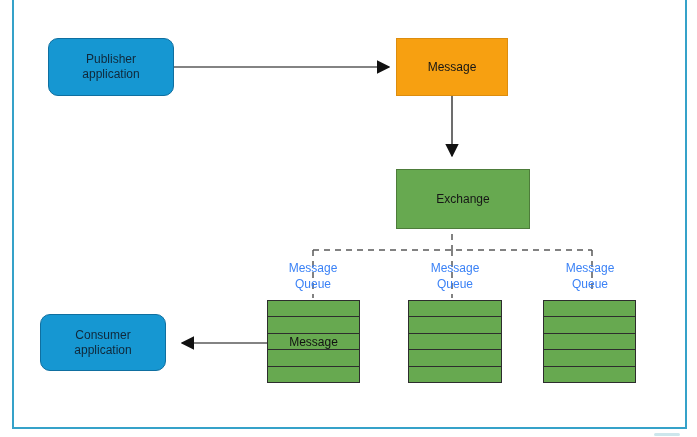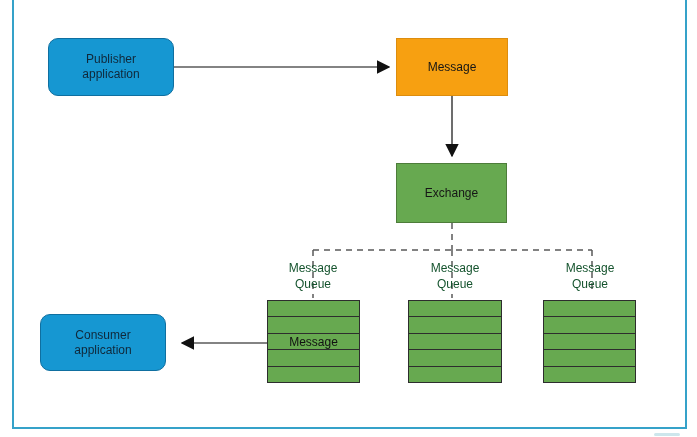--- a/index.html
+++ b/index.html
@@ -20,25 +20,25 @@
     position:absolute;display:flex;align-items:center;justify-content:center;
     text-align:center;font-size:12px;line-height:15px;z-index:2;box-sizing:border-box;
   }
   .blue-node{
     background:#1697d2;border:1px solid #0f6fa0;border-radius:10px;
     color:#10283a;padding:0 16px;
   }
   .node-publisher{left:48px;top:38px;width:126px;height:58px;}
   .node-consumer{left:40px;top:314px;width:126px;height:57px;}
   .node-message{left:396px;top:38px;width:112px;height:58px;background:#f7a011;border:1px solid #dd8d0e;color:#161616;}
-  .node-exchange{left:396px;top:163px;width:111px;height:60px;background:#67a950;border:1px solid #4d7c3a;color:#161616;}
+  .node-exchange{left:396px;top:169px;width:134px;height:60px;background:#67a950;border:1px solid #4d7c3a;color:#161616;}
 
   .queue-label{
     position:absolute;width:64px;text-align:center;font-size:12px;line-height:16px;
-    color:#14532d;z-index:2;
+    color:#3b82f6;z-index:2;
   }
   .queue-label-1{left:281px;top:260px;}
   .queue-label-2{left:423px;top:260px;}
   .queue-label-3{left:558px;top:260px;}
 
   .queue{
     position:absolute;top:300px;height:83px;background:#67a950;border:1px solid #2d2d2d;
     display:flex;flex-direction:column;z-index:2;box-sizing:border-box;
   }
   .queue-1{left:267px;width:93px;}

